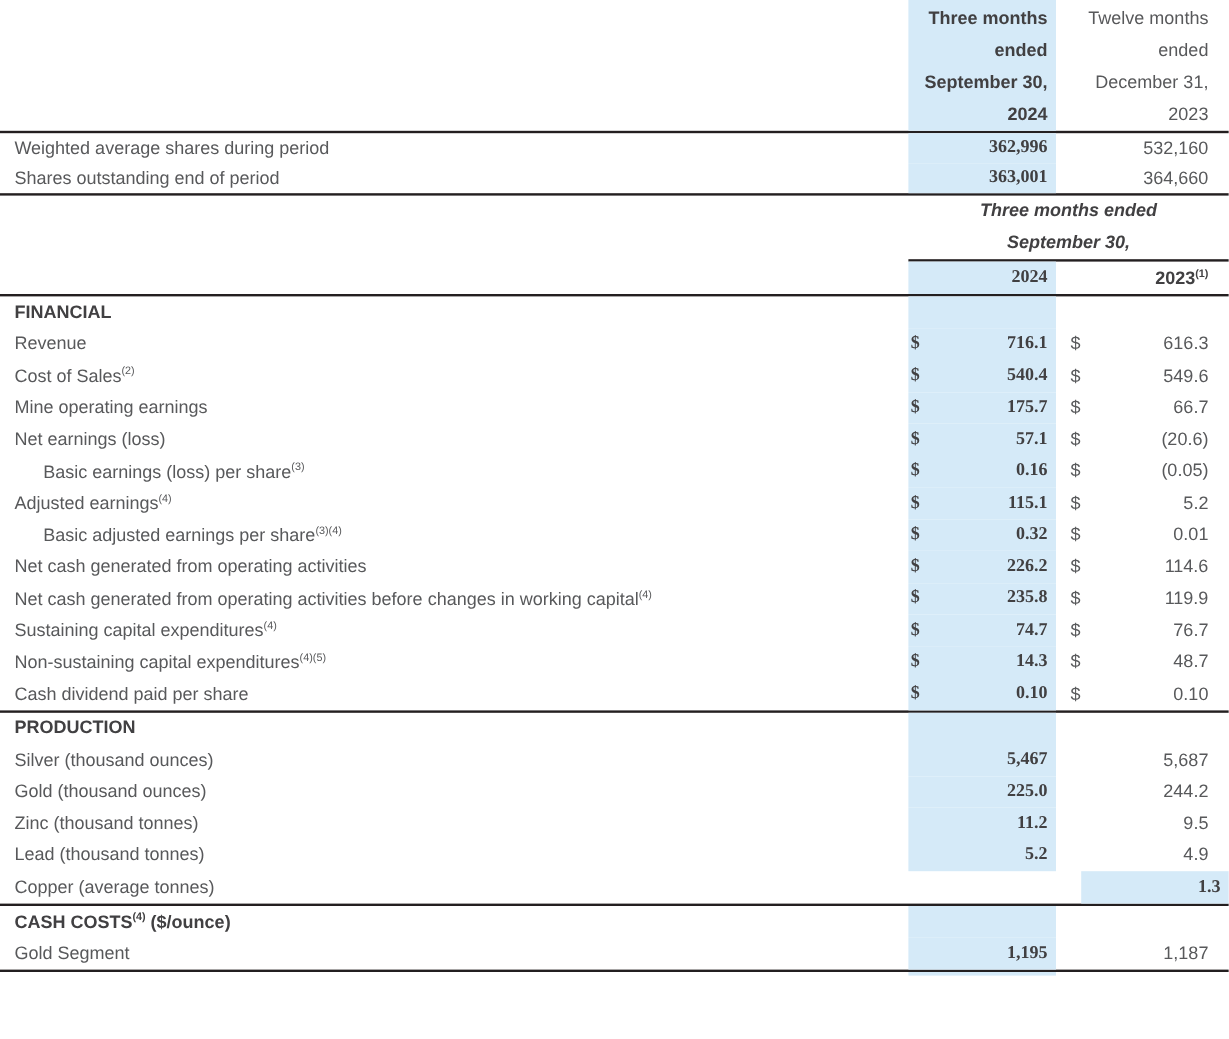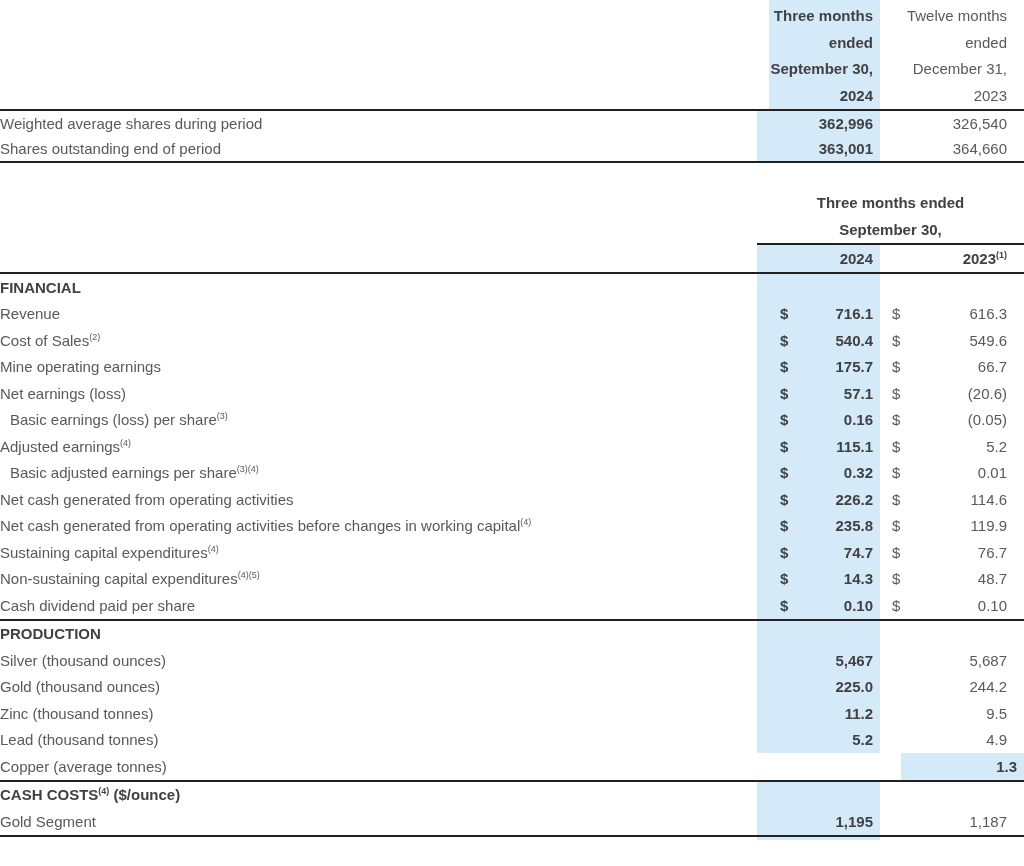--- a/index.html
+++ b/index.html
@@ -8,39 +8,39 @@
     width:1024px; height:866px; overflow:hidden;
     font-family:"Liberation Sans", sans-serif;
     font-size:15px; color:var(--txt, #58595b);
   }
   .page { width:1024px; height:866px; position:relative; }
 
   .bold { font-weight:bold; color:var(--txtd, #414042); }
   sup { font-size:9px; font-weight:inherit; }
 
   .row { display:flex; align-items:center; }
-  .cl { flex:1; padding-left:0; }
-  .cl.indent { padding-left:10px; }
-  .c24 { width:123px; display:flex; align-items:center; padding:0 7px 0 23px; align-self:stretch; }
+  .cl { flex:1; padding-left:12px; }
+  .cl.indent { padding-left:36px; }
+  .c24 { width:123px; display:flex; align-items:center; padding:0 7px 0 2px; align-self:stretch;font-family:Liberation Serif, serif; }
   .c23 { width:144px; display:flex; align-items:center; padding:0 17px 0 12px; align-self:stretch; }
   .val { margin-left:auto; }
   .hl { background:var(--hl, #d5eaf8); }
 
   .hr { height:2px; background:var(--line, #231f20); }
   .hr.partial { margin-left:757px; }
 
   
   .t1-head { display:flex; align-items:stretch; }
   .t1-hcell { text-align:right; line-height:26.5px; padding-top:3px; }
-  .t1-h24 { width:111px; padding-right:7px; }
+  .t1-h24 { width:123px; padding-right:7px; }
   .t1-h23 { width:144px; padding-right:17px;padding-left:25px; }
   .t1-row { height:25px; }
 
   
-  .mt-heading { margin-top:27px; margin-left:757px; width:267px; text-align:center; line-height:26.5px; }
+  .mt-heading { margin-left:757px; width:267px; text-align:center; line-height:26.5px;font-style:italic; }
   .years-row { height:27px; }
   .section-row { height:26.5px; }
   .tail-row { height:3px; }
 </style>
 </head>
 <body>
 
 <div class="page">
 
   <div>
@@ -59,21 +59,21 @@
         <div>2023</div>
       </div>
     </div>
     <div class="hr"></div>
     <div class="row t1-row">
       <div class="cl">Weighted average shares during period</div>
       <div class="c24 hl bold">
           <span class="val">362,996</span>
         </div>
       <div class="c23">
-          <span class="val">326,540</span>
+          <span class="val">532,160</span>
         </div>
     </div>
     <div class="row t1-row">
       <div class="cl">Shares outstanding end of period</div>
       <div class="c24 hl bold">
           <span class="val">363,001</span>
         </div>
       <div class="c23">
           <span class="val">364,660</span>
         </div>

